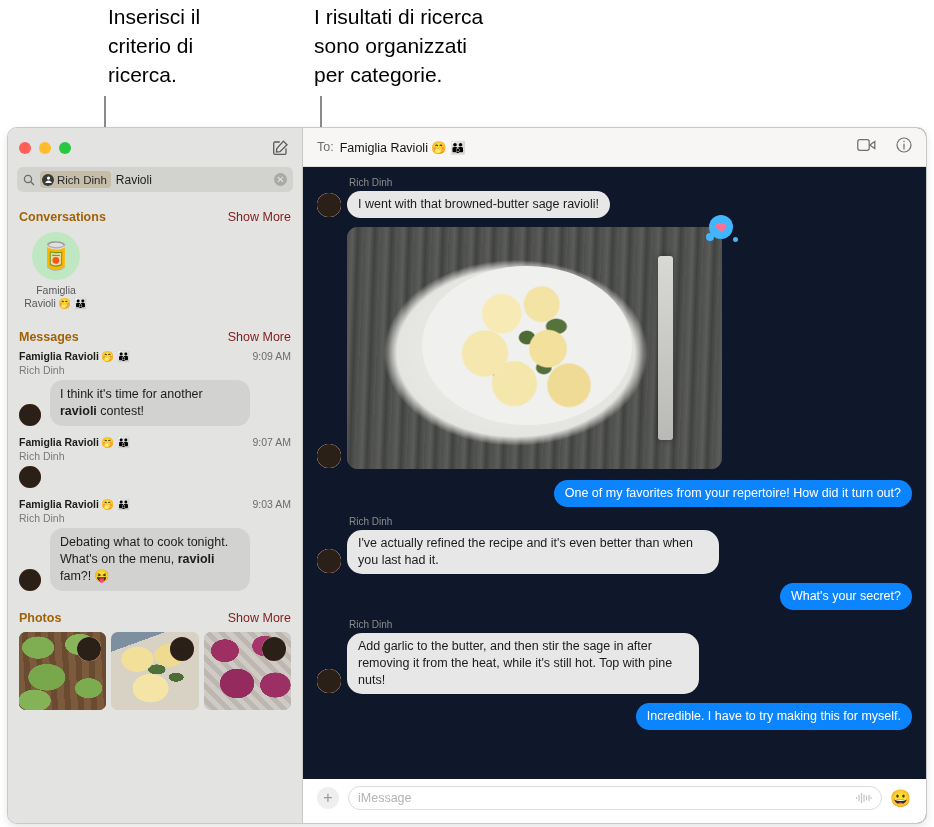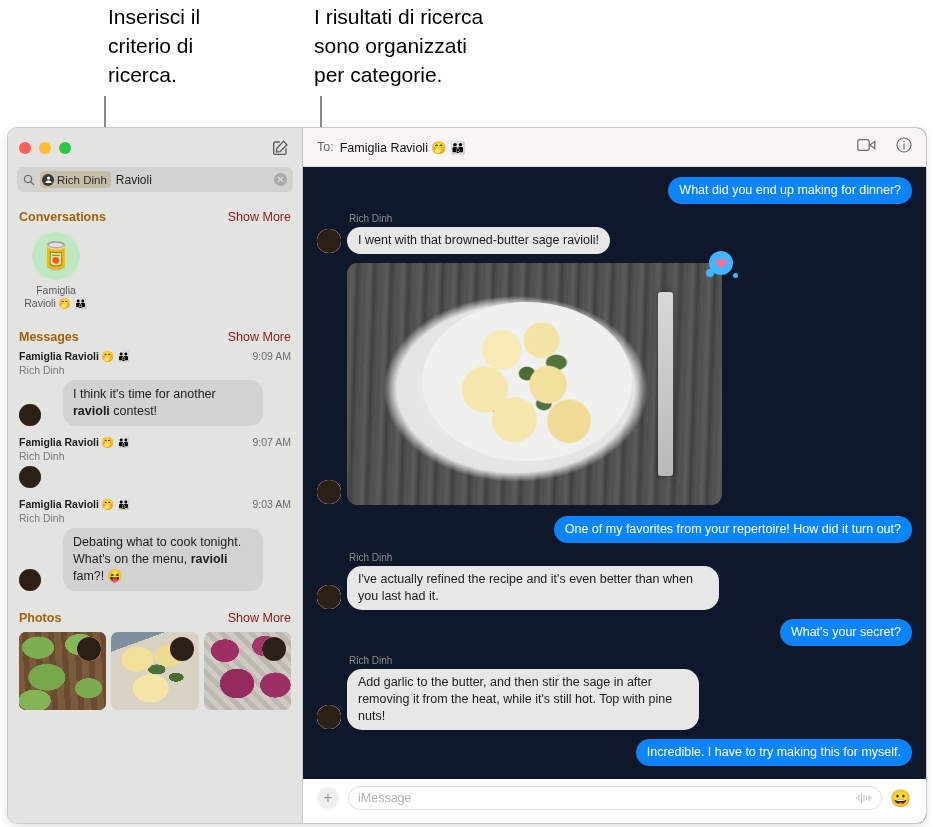--- a/index.html
+++ b/index.html
@@ -175,21 +175,21 @@
     color: #6d6d6d;
   }
   .msg-sender {
     font-size: 10.5px;
     color: #7a7a7a;
     margin-top: 1px;
   }
   .msg-bubble-row {
     display: flex;
     align-items: flex-end;
-    gap: 22px;
+    gap: 9px;
     margin-top: 4px;
   }
   .avatar-sm {
     width: 22px; height: 22px;
     border-radius: 50%;
     background: #f7bfc4;
     flex: 0 0 auto;
     position: relative;
     overflow: hidden;
   }
@@ -601,23 +601,20 @@
               <circle cx="8" cy="8" r="7"></circle>
               <path d="M8 7v5" stroke-linecap="round"></path>
               <circle cx="8" cy="4.4" r="0.75" fill="currentColor" stroke="none"></circle>
             </svg>
           </span>
         </span>
       </div>
 
       <div class="thread">
 
-        <div class="row out">
-          <div class="bubble-out">What did you end up making for dinner?</div>
-        </div>
 
         <div class="row in">
           <div class="avatar-md">
               <span class="memoji"></span>
             </div>
           <div class="in-col">
             <span class="in-sender">Rich Dinh</span>
             <div class="bubble-in-lg">I went with that browned-butter sage ravioli!</div>
           </div>
         </div>

